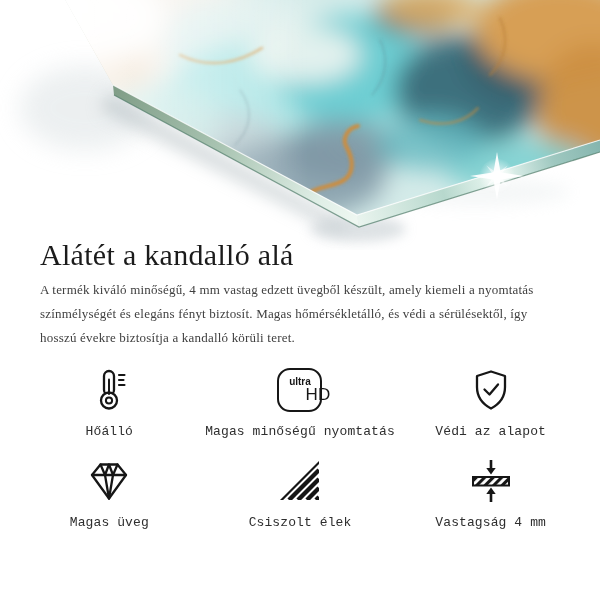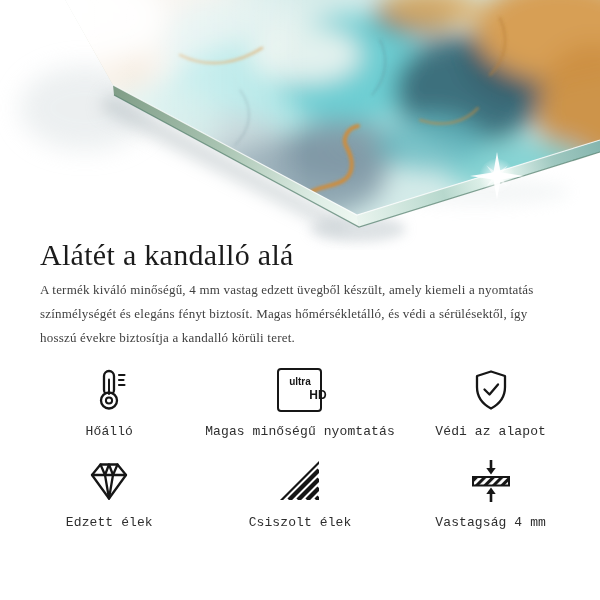--- a/index.html
+++ b/index.html
@@ -57,27 +57,27 @@
     color: #2e2e2e;
     text-align: center;
     white-space: nowrap;
     font-family: Liberation Mono, monospace;
   }
 
   
   .uhd {
     width: 45px; height: 44px;
     border: 2.6px solid #161616;
-    border-radius: 4px;
+    border-radius: 13px;
     display: flex; flex-direction: column;
     align-items: center; justify-content: center;
     color: #161616;
   }
   .uhd .u-top  { font-size: 10px; font-weight: 700; line-height: 10px; }
-  .uhd .u-bot  { font-size: 12px; font-weight: 700; line-height: 16px; letter-spacing: 0.2px; padding-left: 36px; }
+  .uhd .u-bot  { font-size: 17px; font-weight: 400; line-height: 16px; letter-spacing: 0.2px; padding-left: 36px; }
 
   .ico { stroke: #161616; fill: none; stroke-width: 2.3; }
 </style>
 </head>
 <body>
 
 <div class="page">
 
   <figure class="hero" aria-label="Edzett üveg kandalló alátét ferde nézetben, absztrakt türkiz-szürke-arany márvány mintával, csillanó csiszolt éllel">
     <svg width="600" height="250" viewBox="0 0 600 250">
@@ -238,21 +238,21 @@
       <div class="iconbox">
         <svg width="46" height="46" viewBox="0 0 46 46">
           <g class="ico" stroke-width="2.1" stroke-linejoin="round" stroke-linecap="round">
             <path d="M6,17 L14.5,6.5 H31.5 L40,17 L23,40.5 Z"></path>
             <path d="M6,17 H40"></path>
             <path d="M14.5,6.5 L19,17 L23,6.5 L27,17 L31.5,6.5"></path>
             <path d="M19,17 L23,40.5 L27,17"></path>
           </g>
         </svg>
       </div>
-      <div class="label">Edzett élek</div>
+      <div class="label">Magas üveg</div>
     </div>
 
     <div class="feature">
       <div class="iconbox">
         <svg width="46" height="46" viewBox="0 0 46 46">
           <defs>
               <clipPath id="pe-clip">
                 <path d="M3,42 L42,3 L42,42 Z"></path>
               </clipPath>
             </defs>

